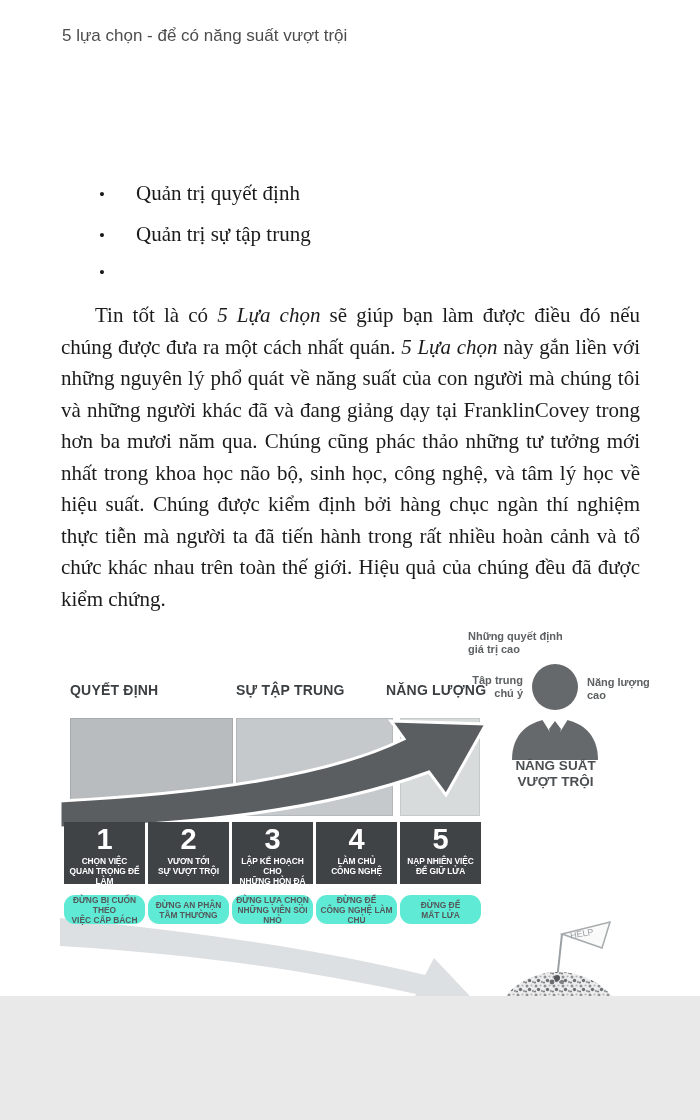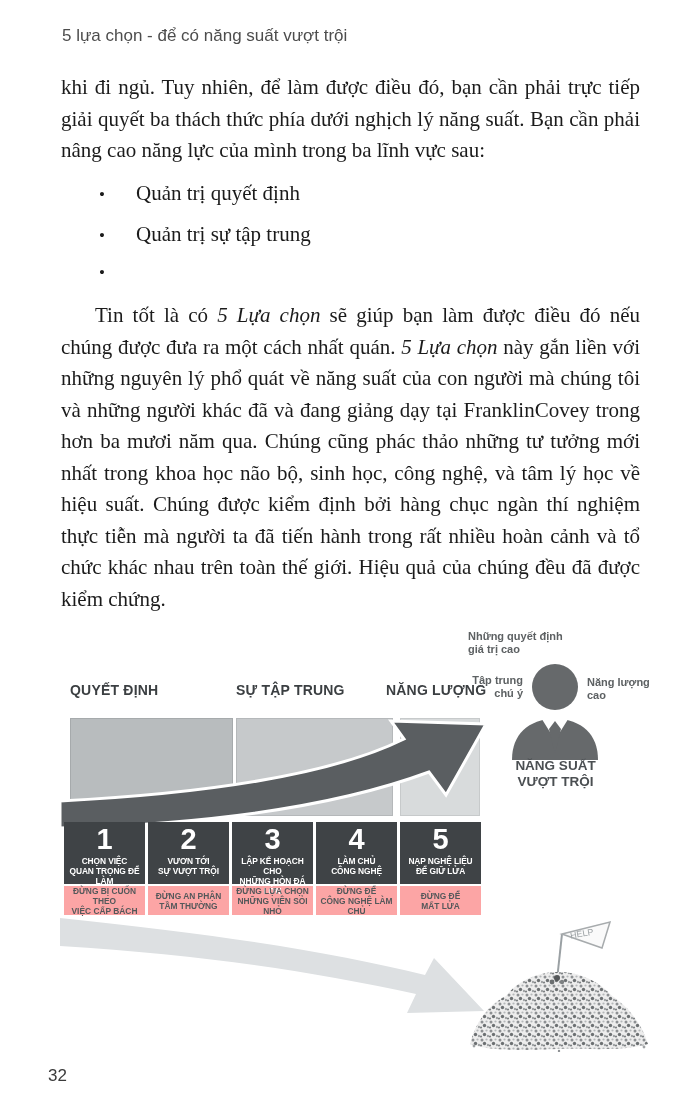--- a/index.html
+++ b/index.html
@@ -1,17 +1,17 @@
 <!DOCTYPE html>
 <html><head>
 <meta charset="utf-8">
 <style>
   html,body{margin:0;padding:0;background:#e9e9e9;}
   .page{
-    position:relative;width:700px;height:1120px;background:#ffffff;
+    position:relative;width:700px;height:996px;background:#ffffff;
     overflow:hidden;font-family:"Liberation Serif", serif;color:#1b1b1b;
     margin:0 auto;
   }
   .running-head{
     position:absolute;left:62px;top:26px;width:560px;
     font-family:"Liberation Sans", sans-serif;font-size:17px;color:#4d4d4d;
   }
   .para{
     position:absolute;left:61px;width:579px;margin:0;
     font-size:21px;line-height:31.5px;text-align:justify;
@@ -37,23 +37,23 @@
   .col-h1{left:70px;width:161px;}
   .col-h2{left:236px;width:155px;}
   .col-h3{left:386px;width:106px;}
   .arrows{position:absolute;left:0;top:0;z-index:2;}
 
   .choice{position:absolute;top:200px;width:81px;z-index:3;text-align:center;}
   .c1{left:64px;}.c2{left:148px;}.c3{left:232px;}.c4{left:316px;}.c5{left:400px;}
   .choice-black{height:62px;background:#3f4346;color:#ffffff;padding-top:3px;box-sizing:border-box;}
   .choice-num{font-weight:bold;font-size:29px;line-height:29px;}
   .choice-title{font-weight:bold;font-size:8.4px;line-height:10px;letter-spacing:-.1px;margin-top:2px;}
-  .choice-caption{margin-top:2px;height:29px;background:#fca5a5;color:#54585a;
+  .choice-caption{margin-top:11px;height:29px;background:#5eead4;color:#54585a;
     font-weight:bold;font-size:8.4px;line-height:10px;
-    display:flex;align-items:center;justify-content:center;}
+    display:flex;align-items:center;justify-content:center;border-radius:11px;}
 
   .person-label{position:absolute;z-index:3;font-weight:bold;font-size:11px;line-height:13px;color:#5d6163;}
   .pl-top{left:468px;top:8px;width:175px;}
   .pl-left{left:413px;top:52px;width:110px;text-align:right;}
   .pl-right{left:587px;top:54px;width:110px;text-align:left;}
   .pl-bottom{left:468px;top:136px;width:175px;text-align:center;
     font-size:13.5px;line-height:16px;color:#4b4f52;}
   .head{position:absolute;left:532px;top:42px;width:46px;height:46px;border-radius:50%;
     background:#66696b;z-index:3;}
   .suit{position:absolute;left:509px;top:90px;z-index:3;}
@@ -62,21 +62,20 @@
   .page-number{position:absolute;left:48px;top:1066px;
     font-family:"Liberation Sans", sans-serif;font-size:17px;color:#3a3a3a;}
 </style>
 </head>
 <body>
 
 <div class="page">
 
   <div class="running-head">5 lựa chọn - để có năng suất vượt trội</div>
 
-  <p class="para p1">khi đi ngủ. Tuy nhiên, để làm được điều đó, bạn cần phải trực tiếp giải quyết ba thách thức phía dưới nghịch lý năng suất. Bạn cần phải nâng cao năng lực của mình trong ba lĩnh vực sau:</p>
 
   <div class="bullets">
     <div class="bullet-item">
       <span class="dot">•</span>
       <span class="bullet-text">Quản trị quyết định</span>
     </div>
     <div class="bullet-item">
       <span class="dot">•</span>
       <span class="bullet-text">Quản trị sự tập trung</span>
     </div>
@@ -134,21 +133,21 @@
         <div class="choice-num">4</div>
         <div class="choice-title pre">LÀM CHỦ
 CÔNG NGHỆ</div>
       </div>
       <div class="choice-caption pre">ĐỪNG ĐỂ
 CÔNG NGHỆ LÀM CHỦ</div>
     </div>
     <div class="choice c5">
       <div class="choice-black">
         <div class="choice-num">5</div>
-        <div class="choice-title pre">NẠP NGHỆ LIỆU
+        <div class="choice-title pre">NẠP NHIÊN VIỆC
 ĐỂ GIỮ LỬA</div>
       </div>
       <div class="choice-caption pre">ĐỪNG ĐỂ
 MẤT LỬA</div>
     </div>
 
     <div class="person-label pl-top pre">Những quyết định
 giá trị cao</div>
     <div class="person-label pl-left pre">Tập trung
 chú ý</div>

